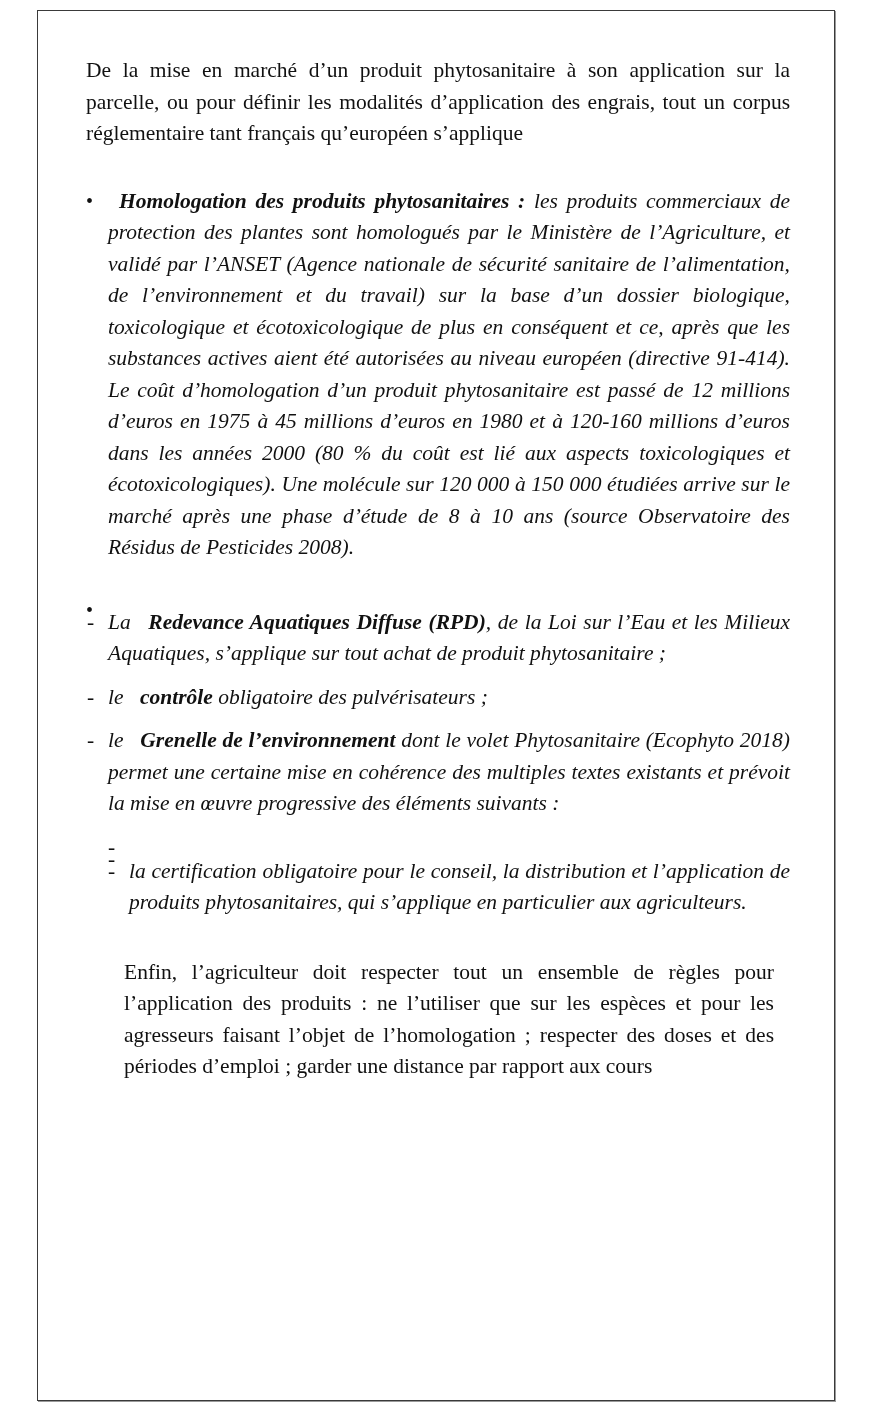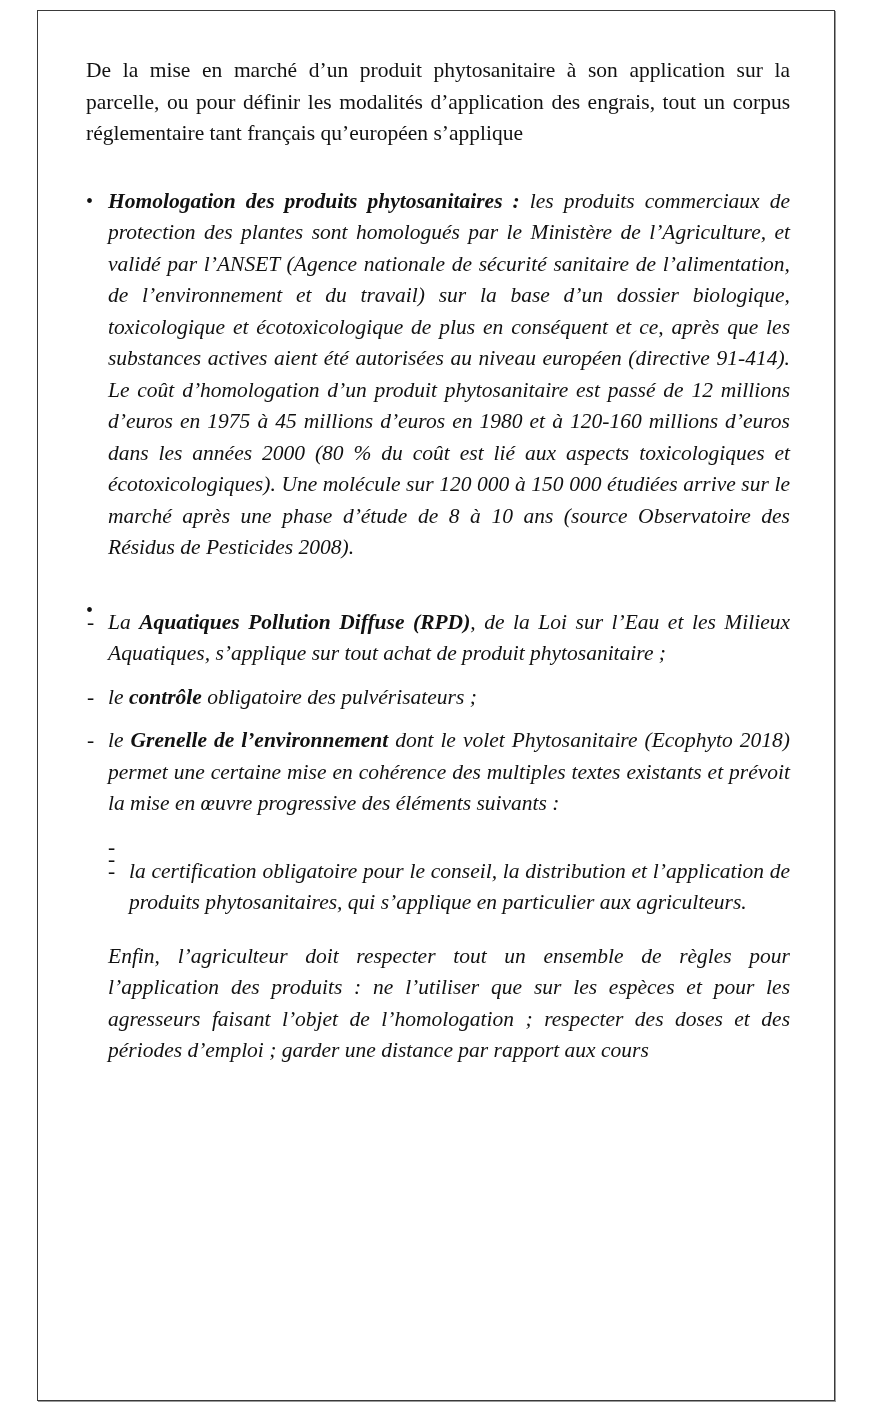--- a/index.html
+++ b/index.html
@@ -32,21 +32,21 @@
       top: 44px;
       width: 704px;
       font-size: 21.5px;
       line-height: 31.5px;
       text-align: justify;
     }
     .intro {
       margin: 0 0 36px 0;
       font-style: normal;
     }
-    .bi { font-weight: bold; font-style: italic; }
+    .bi { font-weight: bold; font-style: italic; margin-left: 11px; }
 
     .bullet-item {
       position: relative;
       padding-left: 22px;
       margin: 0;
       font-style: italic;
     }
     .bullet-item .marker {
       position: absolute;
       left: 0;
@@ -66,24 +66,23 @@
     .dash-item .marker {
       position: absolute;
       left: 1px;
       top: 0;
       font-style: normal;
     }
     .nested {
       margin-left: 21px;
     }
     .closing {
-      margin: 0;
+      margin: 16px;
       padding-left: 22px;
       text-indent: 0;
-      font-style: italic;
     }
   </style>
 </head>
 <body>
 
 <div class="frame">
   <div class="content">
 
     <p class="intro">De la mise en marché d’un produit phytosanitaire à son application sur la parcelle, ou pour définir les modalités d’application des engrais, tout un corpus réglementaire tant français qu’européen s’applique</p>
 
@@ -95,21 +94,21 @@
     <div class="section-gap"></div>
 
     <p class="bullet-item">
       <span class="marker">•</span>
     </p>
 
     <div class="small-gap"></div>
 
     <p class="dash-item">
       <span class="marker">-</span>
-      <span>La </span><span class="bi">Aquatiques Pollution Diffuse (RPD)</span><span>, de la Loi sur l’Eau et les Milieux Aquatiques, s’applique sur tout achat de produit phytosanitaire ;</span>
+      <span>La </span><span class="bi">Redevance Aquatiques Diffuse (RPD)</span><span>, de la Loi sur l’Eau et les Milieux Aquatiques, s’applique sur tout achat de produit phytosanitaire ;</span>
     </p>
 
     <div class="small-gap"></div>
 
     <p class="dash-item">
       <span class="marker">-</span>
       <span>le </span><span class="bi">contrôle</span><span> obligatoire des pulvérisateurs ;</span>
     </p>
 
     <div class="small-gap"></div>

